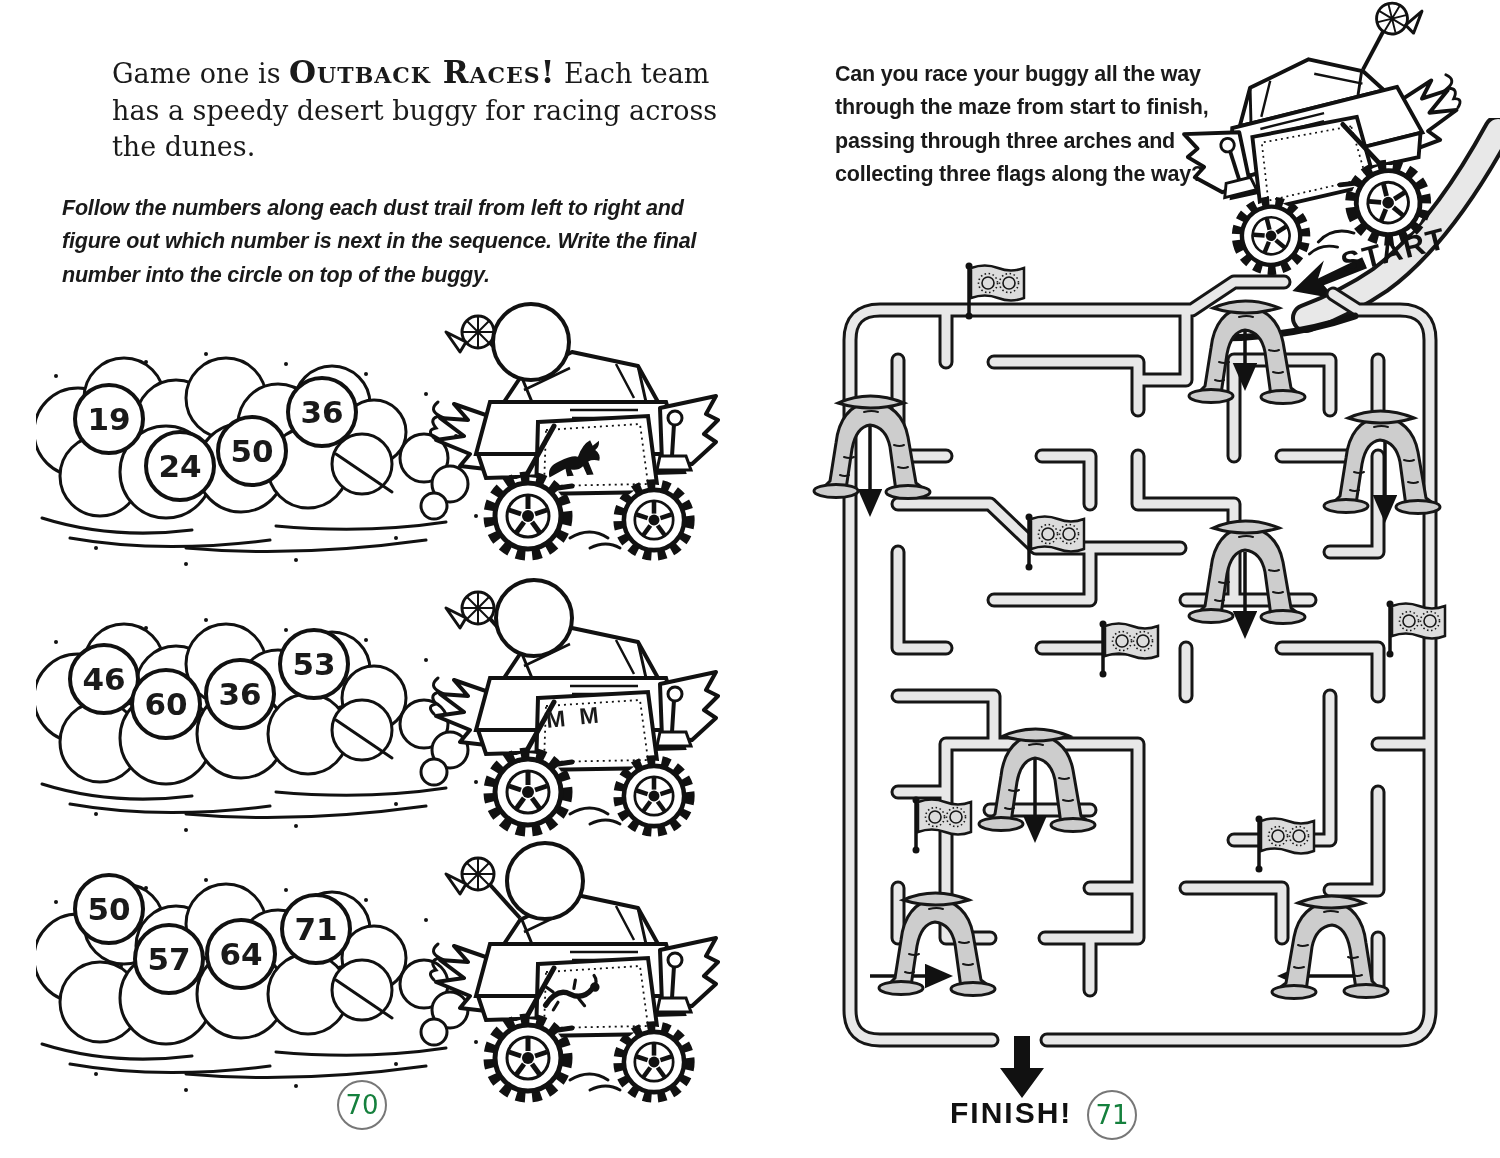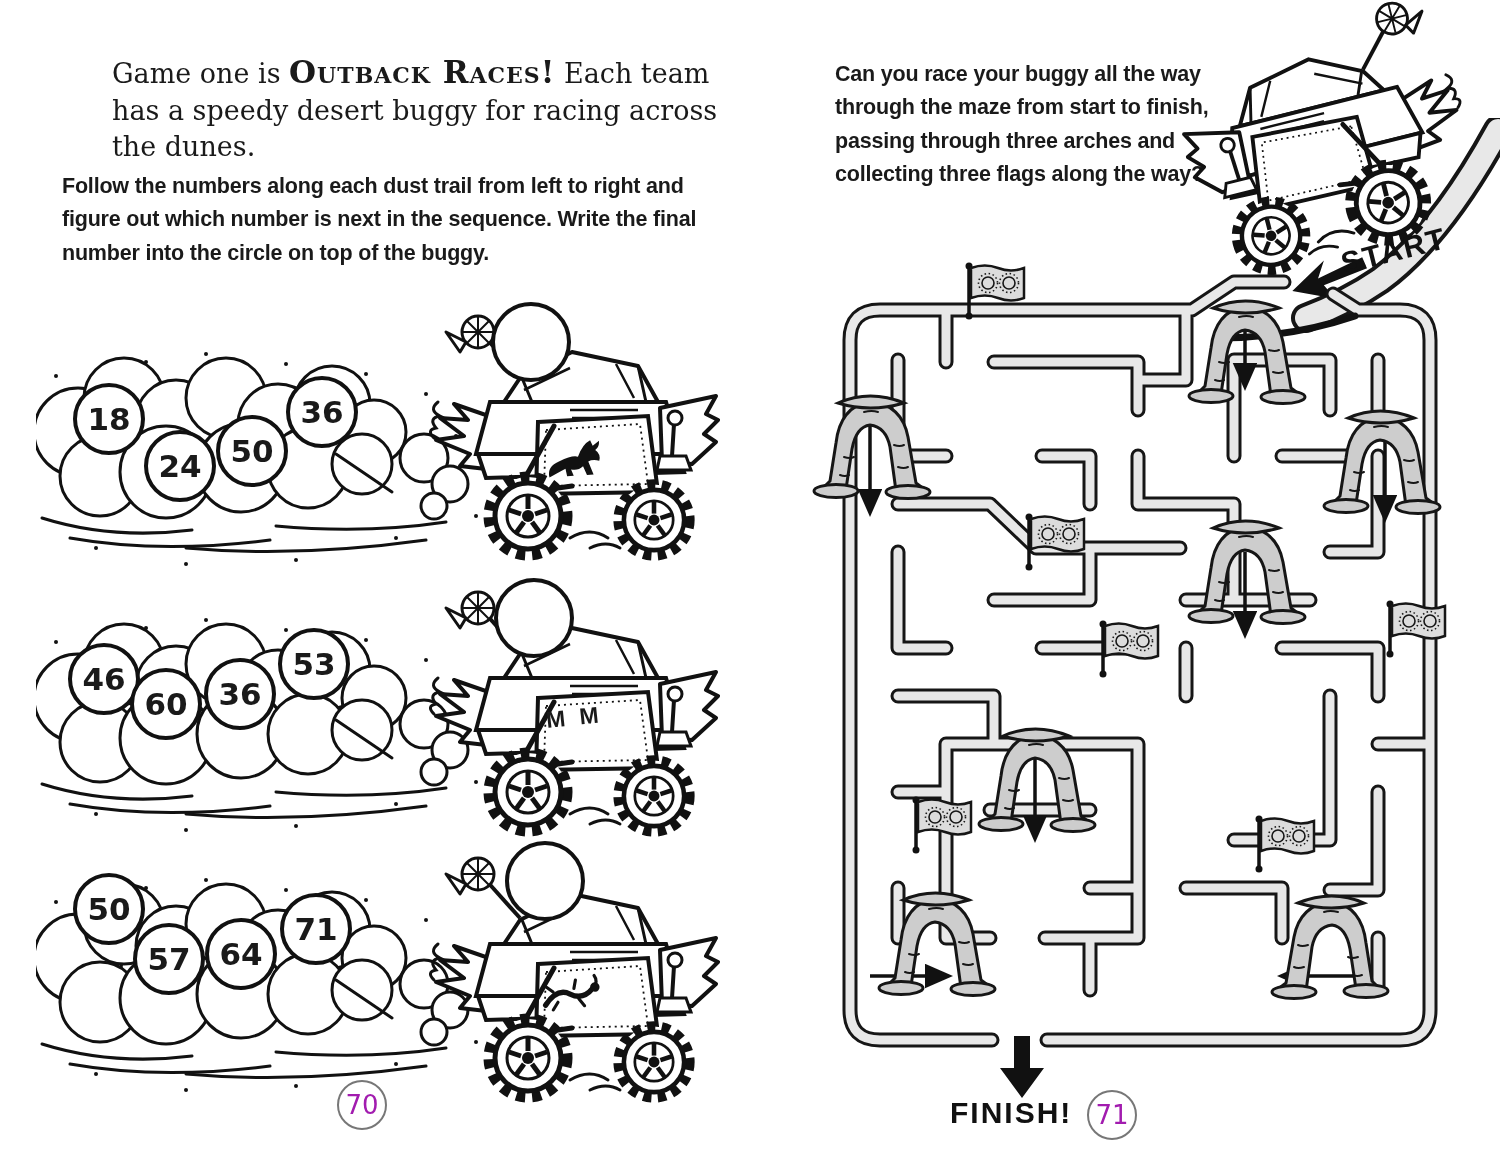--- a/index.html
+++ b/index.html
@@ -9,21 +9,21 @@
   .serif-text{font-family:"DejaVu Serif",serif;font-size:27px;line-height:1.32;}
   .serif-text .hl{font-weight:bold;font-variant:small-caps;font-size:31px;letter-spacing:1px;}
   .marker{font-family:"Liberation Sans",sans-serif;font-weight:bold;font-size:21.5px;
           line-height:1.55;letter-spacing:-0.2px;}
   .num-circle{position:absolute;width:64px;height:64px;border:4px solid #111;border-radius:50%;
           background:#fff;display:flex;align-items:center;justify-content:center;
           font-weight:bold;font-size:31px;z-index:6;}
   .answer-circle{position:absolute;width:72px;height:72px;border:4px solid #111;border-radius:50%;
           background:#fff;z-index:7;}
   .page-num{position:absolute;width:46px;height:46px;border:2.5px solid #777;border-radius:50%;
-          display:flex;align-items:center;justify-content:center;font-size:26px;color:#a21caf;}
+          display:flex;align-items:center;justify-content:center;font-size:26px;color:#15803d;}
   .big-label{font-family:"Liberation Sans",sans-serif;font-weight:bold;font-size:30px;
           letter-spacing:2px;color:#111;}
   .emblem{position:absolute;z-index:8;}
   .mm-text{font-family:"Liberation Sans",sans-serif;font-weight:bold;font-size:23px;
           letter-spacing:4px;transform:rotate(-6deg);}
   svg{display:block;}
 </style>
 </head>
 <body>
 
@@ -147,21 +147,21 @@
     </symbol>
   </defs>
 </svg>
 
 <div class="abs" style="left:0;top:0;width:750px;height:1158px;">
 
   <div class="abs serif-text" style="left:64px;top:52px;width:640px;margin-left:48px;">
     <span>Game one is </span><span class="hl">Outback Races!</span><span> Each team has a speedy desert buggy for racing across the dunes.</span>
   </div>
 
-  <div class="abs marker" style="left:62px;top:170px;width:672px;">Follow the numbers along each dust trail from left to right and figure out which number is next in the sequence. Write the final number into the circle on top of the buggy.</div>
+  <div class="abs marker" style="left:62px;top:192px;width:672px;font-style:italic;">Follow the numbers along each dust trail from left to right and figure out which number is next in the sequence. Write the final number into the circle on top of the buggy.</div>
 </div>
 
 <svg class="abs" style="left:36px;top:336px" width="470" height="240">
     <use href="#dust"></use>
   </svg>
 <svg class="abs" style="left:36px;top:602px" width="470" height="240">
     <use href="#dust"></use>
   </svg>
 <svg class="abs" style="left:36px;top:862px" width="470" height="240">
     <use href="#dust"></use>
@@ -182,21 +182,21 @@
 <div class="answer-circle" style="left:505px;top:841px;"></div>
 
 <svg class="emblem" style="left:546px;top:438px;transform:rotate(-4deg)" width="62" height="42">
     <use href="#kangaroo"></use>
   </svg>
 <div class="emblem mm-text" style="left:546px;top:704px;">M M</div>
 <svg class="emblem" style="left:538px;top:972px;transform:rotate(-4deg)" width="64" height="42">
     <use href="#gecko"></use>
   </svg>
 
-<div class="num-circle" style="left:73px;top:383px">18</div>
+<div class="num-circle" style="left:73px;top:383px">19</div>
 <div class="num-circle" style="left:144px;top:430px">24</div>
 <div class="num-circle" style="left:216px;top:415px">50</div>
 <div class="num-circle" style="left:286px;top:376px">36</div>
 
 <div class="num-circle" style="left:68px;top:643px">46</div>
 <div class="num-circle" style="left:130px;top:668px">60</div>
 <div class="num-circle" style="left:204px;top:658px">36</div>
 <div class="num-circle" style="left:278px;top:628px">53</div>
 
 <div class="num-circle" style="left:73px;top:873px">50</div>

